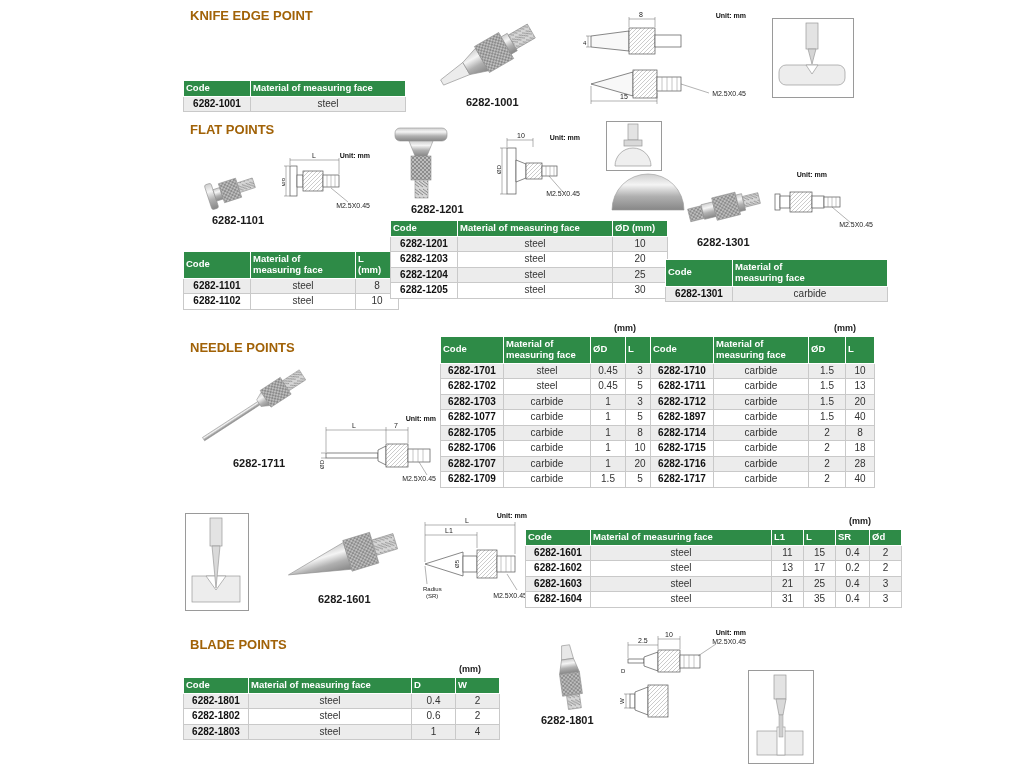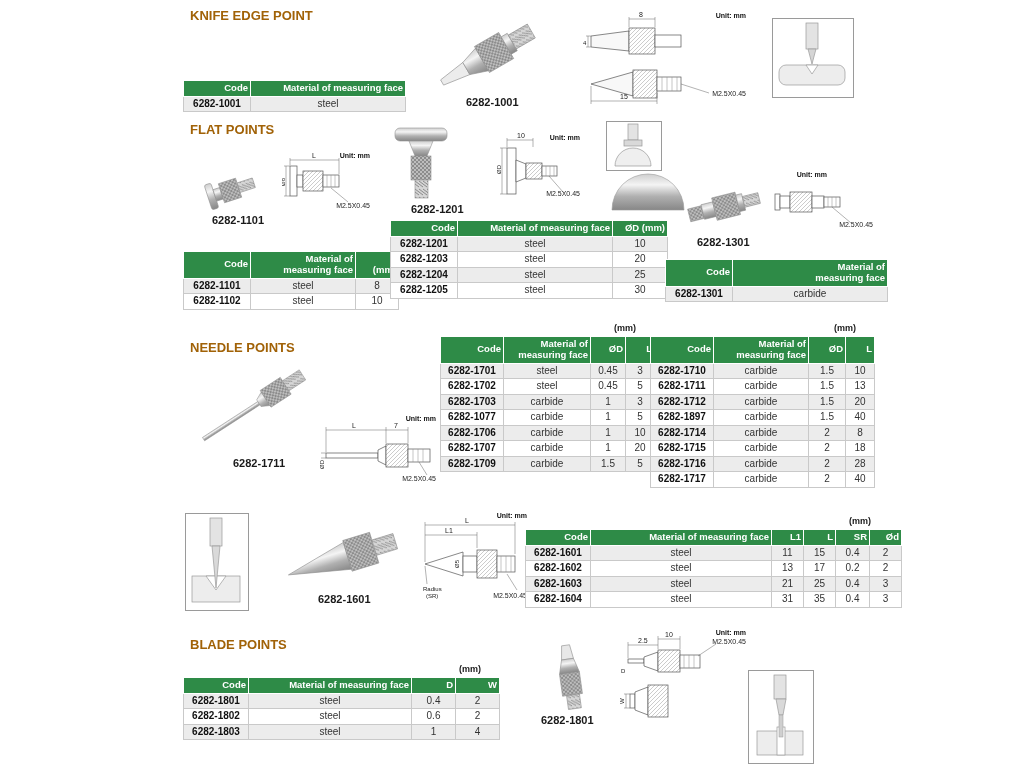--- a/index.html
+++ b/index.html
@@ -5,21 +5,21 @@
   html,body{margin:0;padding:0;background:#fff;}
   body{font-family:"Liberation Sans",sans-serif;color:#222;}
   #page{position:relative;width:1024px;height:768px;background:#fff;overflow:hidden;}
   .abs{position:absolute;}
   .sec-title{font-size:13px;font-weight:bold;color:#a16207;}
   .caption{font-size:11px;font-weight:bold;color:#1a1a1a;}
   .unit-note{font-size:9px;font-weight:bold;text-align:right;color:#1a1a1a;}
   .ubox{border:1px solid #9a9a9a;background:#fff;}
   table.ctable{border-collapse:collapse;table-layout:fixed;}
   .ctable th{background:var(--green,#2e8b47);color:#fff;font-weight:bold;font-size:9.5px;
-    padding:2px 2px;border:1px solid #fff;white-space:pre-line;line-height:1.15;text-align:right;}
+    padding:2px 2px;border:1px solid #fff;white-space:pre-line;line-height:1.15;text-align:left;}
   .ctable td{font-size:10px;text-align:center;padding:1px 2px;border:1px solid #c9c9c9;color:#333;line-height:1.25;}
   .ctable td.code{font-weight:bold;color:#111;}
   .ctable tbody tr:nth-child(odd) td{background:#ececec;}
   .ctable tbody tr:nth-child(even) td{background:#ffffff;}
   svg text{font-family:"Liberation Sans",sans-serif;}
   .dwg-text{font-size:7px;fill:#222;}
   .dwg-small{font-size:6px;fill:#222;}
   .dwg-unit{font-size:7px;font-weight:bold;fill:#111;}
 </style>
 </head>
@@ -371,20 +371,26 @@
             <td>1</td>
             <td>3</td>
           </tr>
           <tr>
             <td class="code">6282-1077</td>
             <td>carbide</td>
             <td>1</td>
             <td>5</td>
           </tr>
           <tr>
+            <td class="code">6282-1705</td>
+            <td>carbide</td>
+            <td>1</td>
+            <td>8</td>
+          </tr>
+          <tr>
             <td class="code">6282-1706</td>
             <td>carbide</td>
             <td>1</td>
             <td>10</td>
           </tr>
           <tr>
             <td class="code">6282-1707</td>
             <td>carbide</td>
             <td>1</td>
             <td>20</td>

